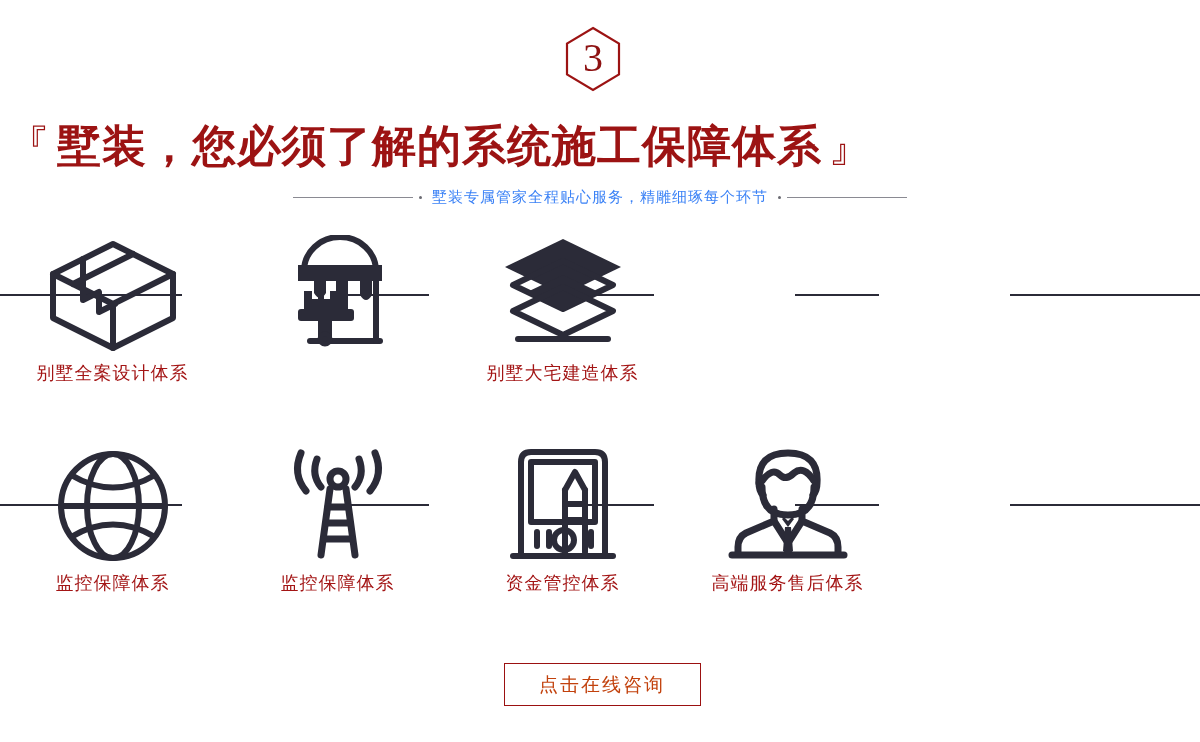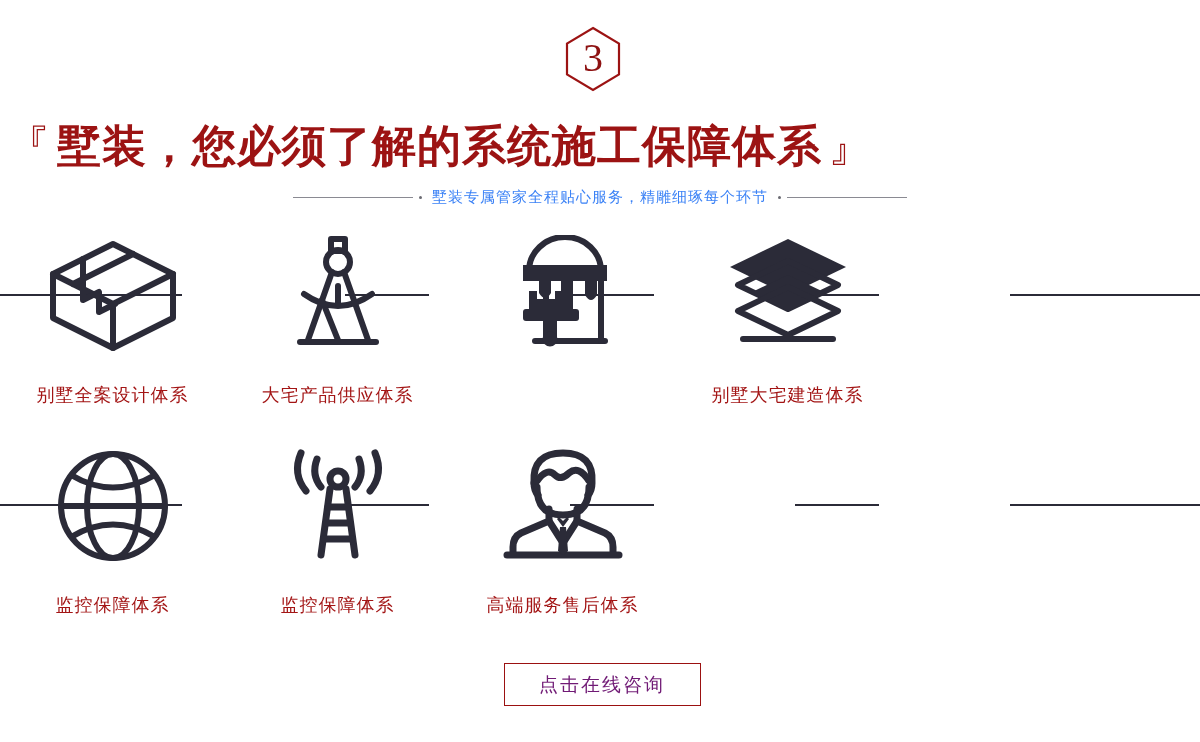--- a/index.html
+++ b/index.html
@@ -129,21 +129,20 @@
 
   .icon-box {
     height: 130px;
     width: 160px;
     display: flex;
     align-items: center;
     justify-content: center;
   }
   .icon-box svg { display: block; }
   .cell-label {
-    margin-top: 22px;
     font-size: 18px;
     color: #A31515;
     letter-spacing: 1px;
     white-space: nowrap;
   }
 
   
   .conn {
     position: absolute;
     height: 2px;
@@ -174,21 +173,21 @@
     box-sizing: border-box;
     cursor: pointer;
   }
   .btn-primary {
     background: #9B1111;
     color: #ffffff;
     border: 1px solid #9B1111;
   }
   .btn-secondary {
     background: #ffffff;
-    color: #701a75;
+    color: #c2410c;
     border: 1px solid #9B1111;
     margin-left: 4px;
   }
 </style>
 </head>
 <body>
 
 <div class="header">
   <div class="header-inner">
 
@@ -231,37 +230,20 @@
             <polyline points="6,36 6,80 66,110 126,80 126,36"></polyline>
             <line x1="66" y1="66" x2="66" y2="110"></line>
             <polyline points="36,21 36,62 52,54 52,74 68,66"></polyline>
             <line x1="86" y1="16" x2="26" y2="46"></line>
           </g>
         </svg>
       </div>
       <div class="cell-label">别墅全案设计体系</div>
     </div>
 
-    <div class="cell">
-      <div class="icon-box">
-        <svg width="120" height="120" viewBox="0 0 120 120">
-          <g fill="none" stroke="#2b2b38" stroke-width="6" stroke-linecap="round" stroke-linejoin="round">
-            <rect x="53" y="3" width="14" height="12"></rect>
-            <circle cx="60" cy="26" r="12"></circle>
-            <line x1="54" y1="36" x2="30" y2="104"></line>
-            <line x1="66" y1="36" x2="90" y2="104"></line>
-            <line x1="44" y1="64" x2="60" y2="104"></line>
-            <path d="M26 58 Q60 82 94 58"></path>
-            <line x1="60" y1="50" x2="60" y2="68"></line>
-            <line x1="22" y1="106" x2="98" y2="106"></line>
-          </g>
-        </svg>
-      </div>
-      <div class="cell-label">大宅产品供应体系</div>
-    </div>
 
     <div class="cell">
       <div class="icon-box">
         <svg width="128" height="122" viewBox="0 0 128 122">
           <g fill="none" stroke="#2b2b38" stroke-width="6" stroke-linecap="round" stroke-linejoin="round">
             <path d="M30 36 A36 34 0 0 1 102 36"></path>
             <line x1="36" y1="106" x2="106" y2="106"></line>
             <line x1="102" y1="40" x2="102" y2="106"></line>
           </g>
           <rect x="24" y="30" width="84" height="16" fill="#2b2b38"></rect>
@@ -327,20 +309,41 @@
             <line x1="71" y1="42" x2="80" y2="108"></line>
             <line x1="53" y1="60" x2="73" y2="60"></line>
             <line x1="51" y1="76" x2="75" y2="76"></line>
             <line x1="49" y1="92" x2="77" y2="92"></line>
           </g>
         </svg>
       </div>
       <div class="cell-label">监控保障体系</div>
     </div>
 
+    <div class="cell">
+      <div class="icon-box">
+        <svg width="112" height="120" viewBox="0 0 112 120">
+          <g fill="none" stroke="#2b2b38" stroke-width="6" stroke-linejoin="round" stroke-linecap="round">
+            <path d="M14 108 L14 16 Q14 6 24 6 L88 6 Q98 6 98 16 L98 108"></path>
+            <rect x="24" y="16" width="64" height="60"></rect>
+            <line x1="6" y1="110" x2="106" y2="110"></line>
+            <line x1="30" y1="86" x2="30" y2="100"></line>
+            <line x1="42" y1="86" x2="42" y2="100"></line>
+            <circle cx="57" cy="94" r="10"></circle>
+            <line x1="84" y1="86" x2="84" y2="100"></line>
+            <polyline points="58,44 68,26 78,44"></polyline>
+            <line x1="58" y1="44" x2="58" y2="106"></line>
+            <line x1="78" y1="44" x2="78" y2="106"></line>
+            <line x1="58" y1="58" x2="78" y2="58"></line>
+            <line x1="58" y1="74" x2="78" y2="74"></line>
+          </g>
+        </svg>
+      </div>
+      <div class="cell-label">资金管控体系</div>
+    </div>
 
     <div class="cell">
       <div class="icon-box">
         <svg width="128" height="118" viewBox="0 0 128 118">
           <g fill="none" stroke="#2b2b38" stroke-width="7" stroke-linejoin="round" stroke-linecap="round">
             <path d="M35 36 Q33 6 64 6 Q95 6 93 36 Q93 44 89 48"></path>
             <path d="M39 48 Q35 44 35 36"></path>
             <path d="M38 40 Q38 68 64 68 Q90 68 90 40"></path>
             <path d="M38 34 Q48 20 56 28 Q62 34 70 26 Q80 18 90 34"></path>
             <path d="M50 62 L50 74 L22 86 Q14 90 14 100 L14 106"></path>

